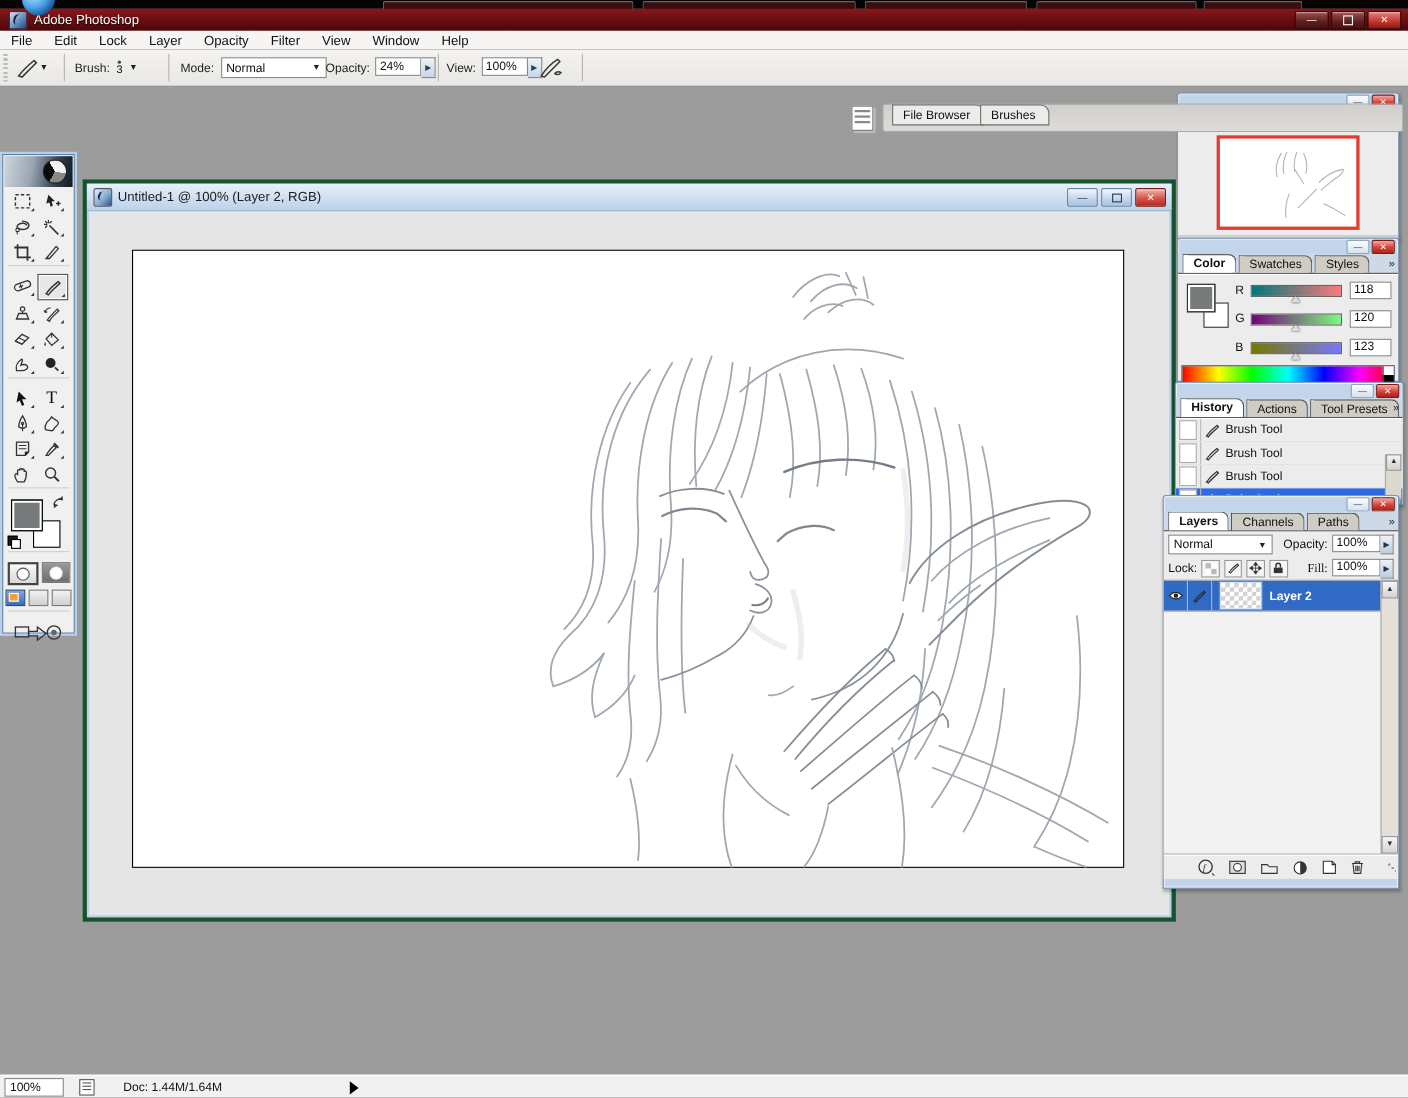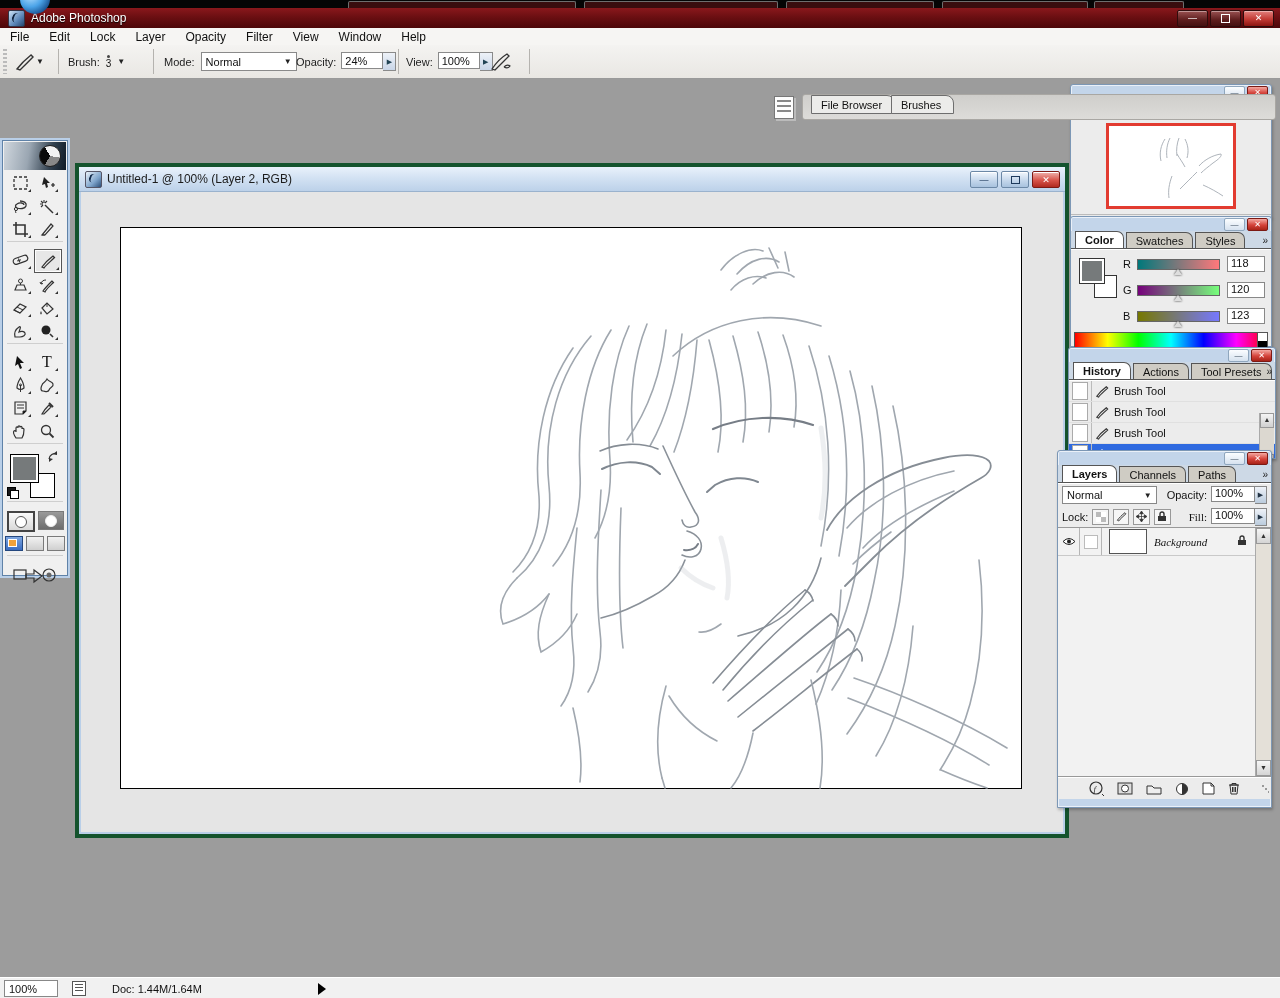--- a/index.html
+++ b/index.html
@@ -775,36 +775,34 @@
               <path d="M3,5 V3 a2,2 0 0 1 4,0 V5" fill="none" stroke="#333" stroke-width="1.4"></path>
             </svg>
           </div>
         <span style="margin-left:14px;font-family:Liberation Serif, serif;">Fill:</span>
         <div style="display:flex;">
           <div class="lfield">100%</div>
           <div class="larrow">▶</div>
         </div>
       </div>
       <div id="lylist">
-        <div class="lrow">
+        <div class="lrow sel">
           <div class="leye">
               <svg width="14" height="9" viewBox="0 0 14 9">
                 <path d="M1,4.5 Q7,-1.5 13,4.5 Q7,10.5 1,4.5 Z" fill="#fff" stroke="#222"></path>
                 <circle cx="7" cy="4.5" r="2" fill="#222"></circle>
               </svg>
             </div>
           <div class="lbrush">
-              <div style="width:12px;height:12px;border:1px solid #bbb;background:#fff;"></div>
+              <svg width="13" height="12" viewBox="0 0 16 15">
+                <path d="M2,13 C4,10 9,5 13,2 l1.5,1.5 C11,7 6,11 4,14 Z" fill="none" stroke="#222" stroke-width="1.3"></path>
+              </svg>
             </div>
-          <div class="lthumb"></div>
-          <span class="lname italic">Background</span>
-          <span class="llock"><svg width="10" height="11" viewBox="0 0 10 11">
-                <rect x="1" y="5" width="8" height="5" fill="#333"></rect>
-                <path d="M3,5 V3 a2,2 0 0 1 4,0 V5" fill="none" stroke="#333" stroke-width="1.4"></path>
-              </svg></span>
+          <div class="lthumb checker" style="border-color:#cfe0f5;outline:1px solid #5a8ed6;"></div>
+          <span class="lname">Layer 2</span>
         </div>
         <div class="lyscroll">
           <div class="sbtn">▲</div>
           <div class="sbtn">▼</div>
         </div>
       </div>
       <div id="lybottom">
         <span class="lybico">
             <svg width="15" height="15" viewBox="0 0 15 15">
               <circle cx="7" cy="7" r="6" fill="none" stroke="#333" stroke-width="1.2"></circle>

